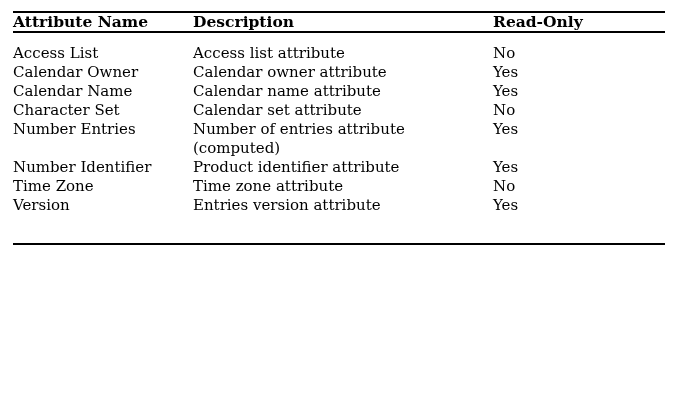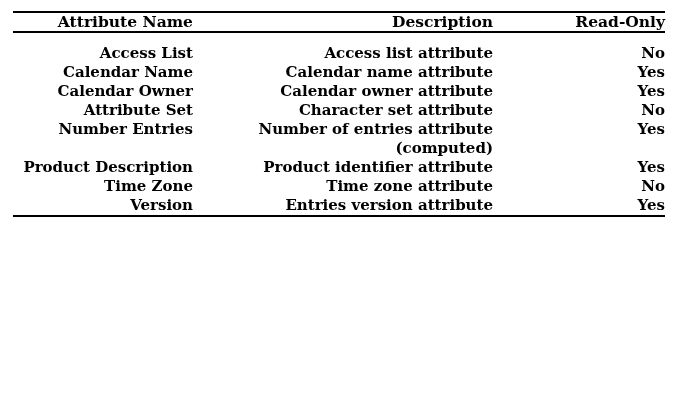--- a/index.html
+++ b/index.html
@@ -39,49 +39,49 @@
     border-collapse: collapse;
     table-layout: fixed;
   }
 
   table.attr-table col.c-name { width: 180px; }
   table.attr-table col.c-desc { width: 300px; }
   table.attr-table col.c-ro   { width: 172px; }
 
   table.attr-table th,
   table.attr-table td {
-    text-align: right;
+    text-align: left;
     vertical-align: top;
     padding: 0;
     border: 0;
   }
 
   
   thead th {
     font-weight: bold;
     font-size: 15.5px;
     line-height: 18px;
     padding-top: 8px;
     padding-bottom: 9px;
     white-space: nowrap;
   }
 
   
   tbody td {
-    font-weight: bold;
+    font-weight: normal;
     font-size: 15px;
     line-height: 19px;
     padding-top: 9.5px;
     padding-bottom: 2.5px;
   }
   tbody tr:first-child td {
     padding-top: 11px;
   }
   tbody tr:last-child td {
-    padding-bottom: 0;
+    padding-bottom: 28px;
   }
 
   .cell-desc { padding-right: 10px; }
 </style>
 </head>
 <body>
 
 <div id="table-wrap">
 
   <div class="rule rule-top"></div>
@@ -109,41 +109,41 @@
       <col class="c-desc">
       <col class="c-ro">
     </colgroup>
     <tbody id="table-body">
         <tr>
           <td class="cell-name">Access List</td>
           <td class="cell-desc">Access list attribute</td>
           <td class="cell-readonly">No</td>
         </tr>
         <tr>
+          <td class="cell-name">Calendar Owner</td>
+          <td class="cell-desc">Calendar owner attribute</td>
+          <td class="cell-readonly">Yes</td>
+        </tr>
+        <tr>
           <td class="cell-name">Calendar Name</td>
           <td class="cell-desc">Calendar name attribute</td>
           <td class="cell-readonly">Yes</td>
         </tr>
         <tr>
-          <td class="cell-name">Calendar Owner</td>
-          <td class="cell-desc">Calendar owner attribute</td>
-          <td class="cell-readonly">Yes</td>
-        </tr>
-        <tr>
-          <td class="cell-name">Attribute Set</td>
-          <td class="cell-desc">Character set attribute</td>
+          <td class="cell-name">Character Set</td>
+          <td class="cell-desc">Calendar set attribute</td>
           <td class="cell-readonly">No</td>
         </tr>
         <tr>
           <td class="cell-name">Number Entries</td>
           <td class="cell-desc">Number of entries attribute (computed)</td>
           <td class="cell-readonly">Yes</td>
         </tr>
         <tr>
-          <td class="cell-name">Product Description</td>
+          <td class="cell-name">Number Identifier</td>
           <td class="cell-desc">Product identifier attribute</td>
           <td class="cell-readonly">Yes</td>
         </tr>
         <tr>
           <td class="cell-name">Time Zone</td>
           <td class="cell-desc">Time zone attribute</td>
           <td class="cell-readonly">No</td>
         </tr>
         <tr>
           <td class="cell-name">Version</td>

